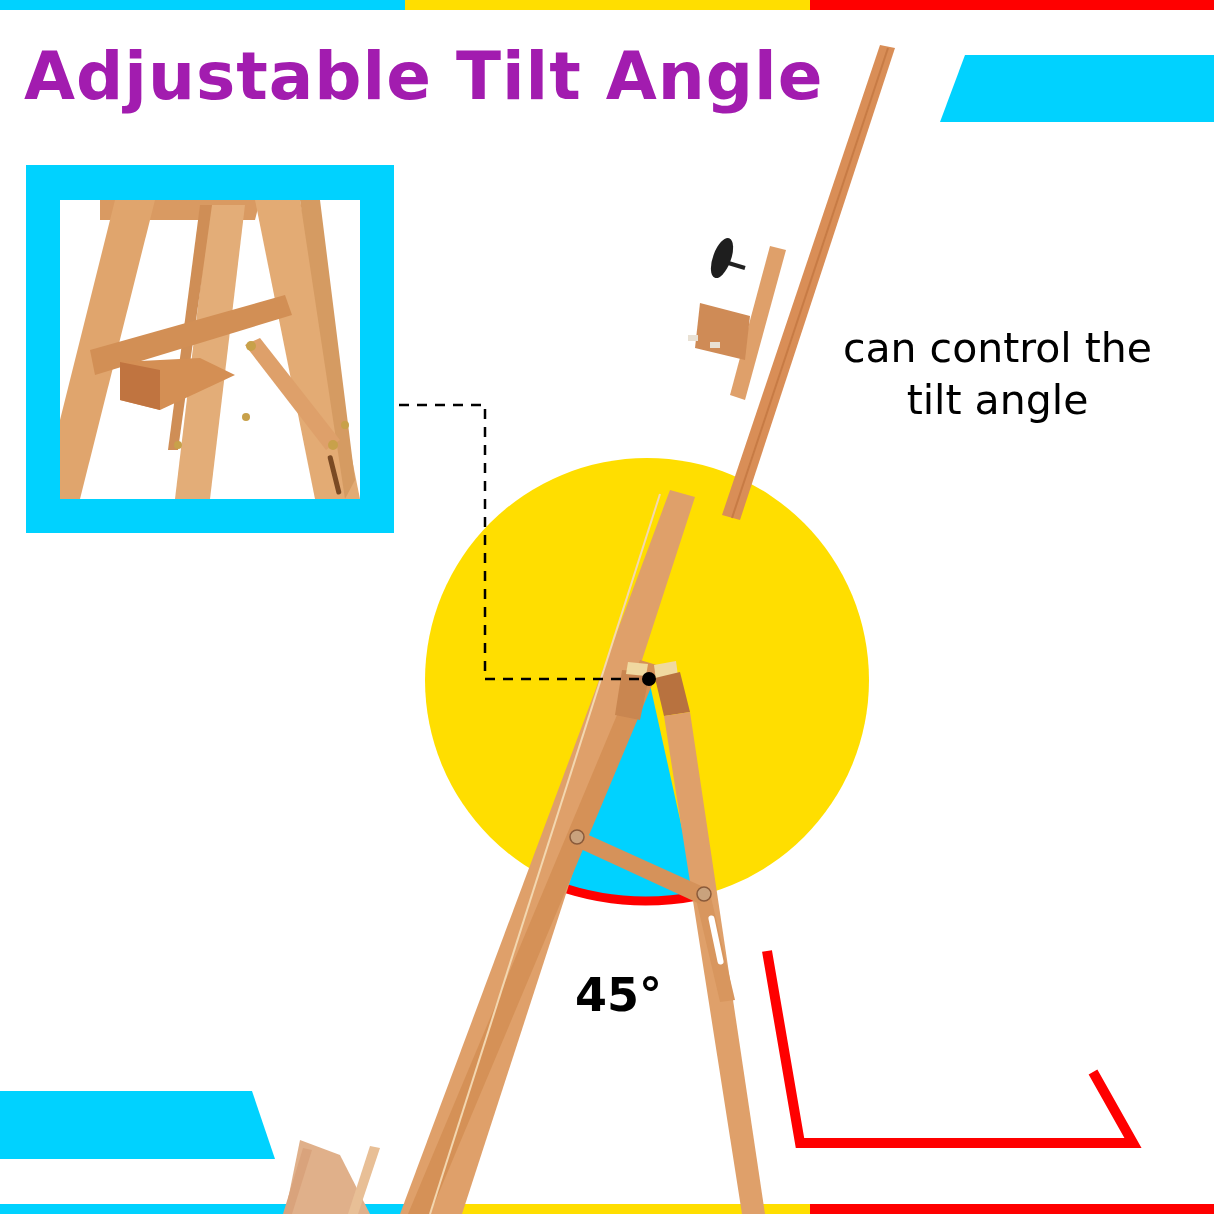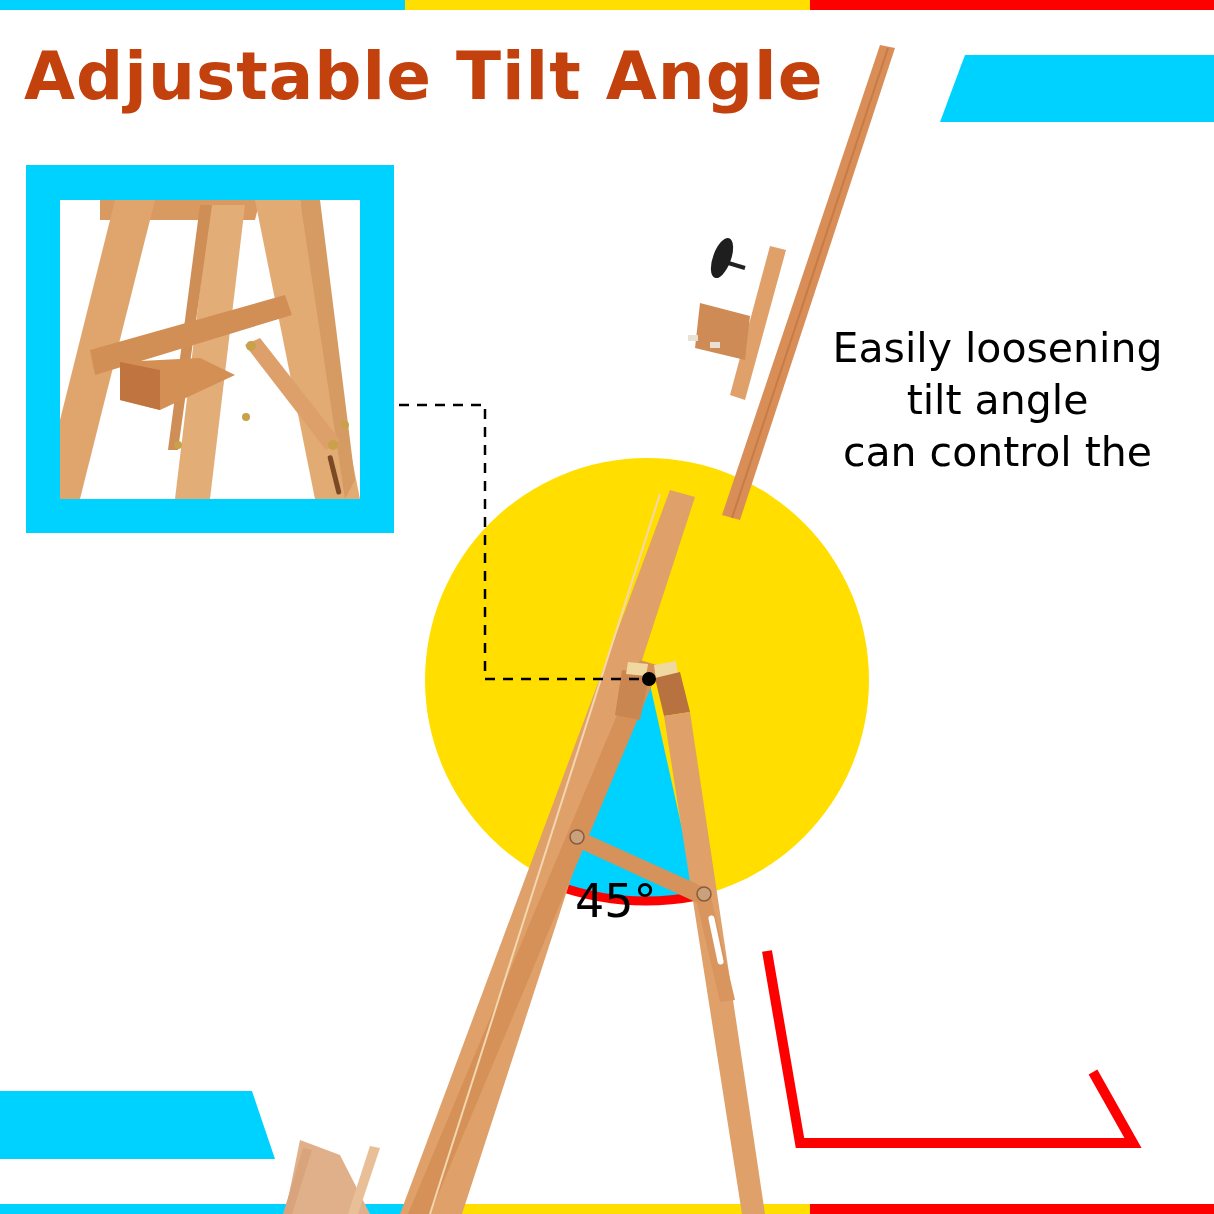--- a/index.html
+++ b/index.html
@@ -1,21 +1,21 @@
 <!DOCTYPE html>
 <html><head>
 <meta charset="utf-8">
 <style>
   html, body { margin:0; padding:0; background:#ffffff; }
   body { width:1214px; height:1214px; position:relative; overflow:hidden; font-family:"DejaVu Sans", sans-serif; }
   .layer { position:absolute; left:0; top:0; width:1214px; height:1214px; }
   .stripe { position:absolute; height:10px; }
-  .title { position:absolute; left:24px; top:44px; font-size:66px; font-weight:bold; color:#c2410c; letter-spacing:1px; white-space:nowrap; line-height:1; }
+  .title { position:absolute; left:24px; top:44px; font-size:66px; font-weight:bold; color:#a21caf; letter-spacing:1px; white-space:nowrap; line-height:1; }
   .caption { position:absolute; left:810px; top:322px; width:375px; text-align:center; font-size:41px; line-height:52px; color:#000; }
-  .angle-label { position:absolute; left:575px; top:874px; font-size:46px; font-weight:normal; color:#000; }
+  .angle-label { position:absolute; left:575px; top:968px; font-size:46px; font-weight:bold; color:#000; }
   .inset-frame { position:absolute; left:26px; top:165px; width:368px; height:368px; background:#00d2ff; }
   .inset-inner { position:absolute; left:34px; top:35px; width:300px; height:299px; background:#fff; overflow:hidden; }
 </style>
 </head>
 <body>
 
 <div class="stripe" style="left:0;top:0;width:405px;background:#00d2ff;"></div>
 <div class="stripe" style="left:405px;top:0;width:405px;background:#ffde00;"></div>
 <div class="stripe" style="left:810px;top:0;width:404px;background:#ff0000;"></div>
 
@@ -106,18 +106,17 @@
       <circle cx="118" cy="245" r="4" fill="#c8a14a"></circle>
       <circle cx="186" cy="217" r="4" fill="#c8a14a"></circle>
       <circle cx="285" cy="225" r="4" fill="#c8a14a"></circle>
     </svg>
   </div>
 </div>
 
 <div class="title">Adjustable Tilt Angle</div>
 
 <div class="caption">
-  <div>Easily loosening</div>
+  <div>can control the</div>
   <div>tilt angle</div>
-  <div>can control the</div>
 </div>
 
 <div class="angle-label">45°</div>
 
 </body></html>

